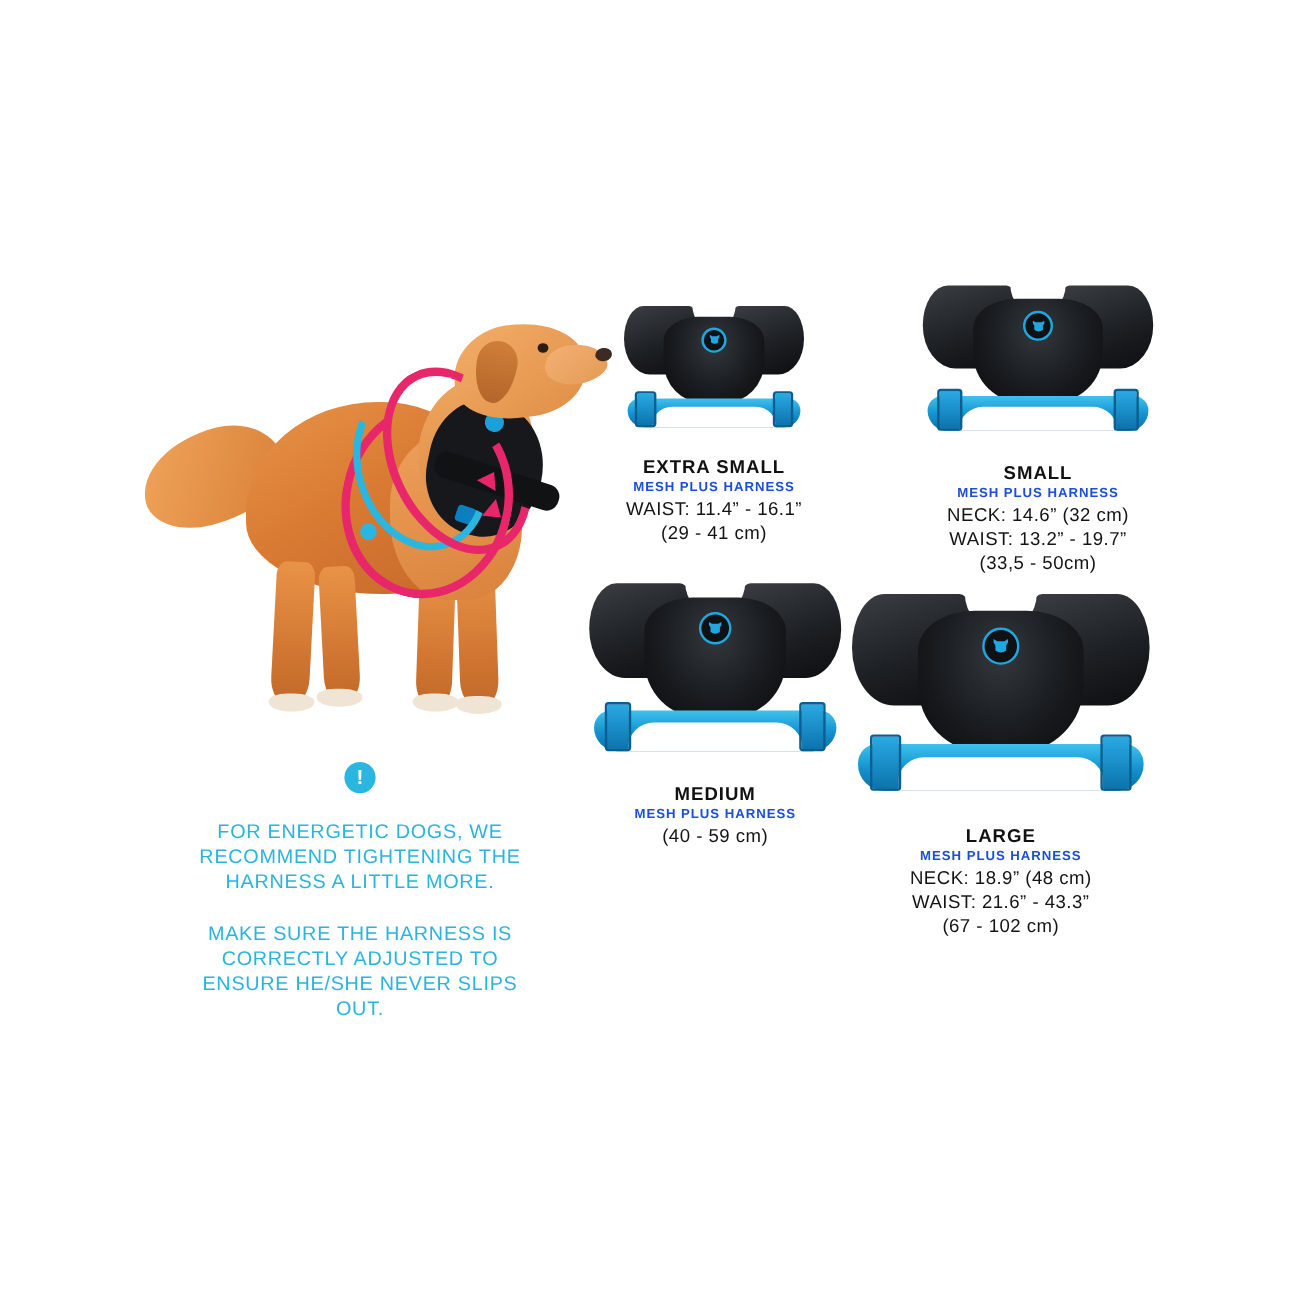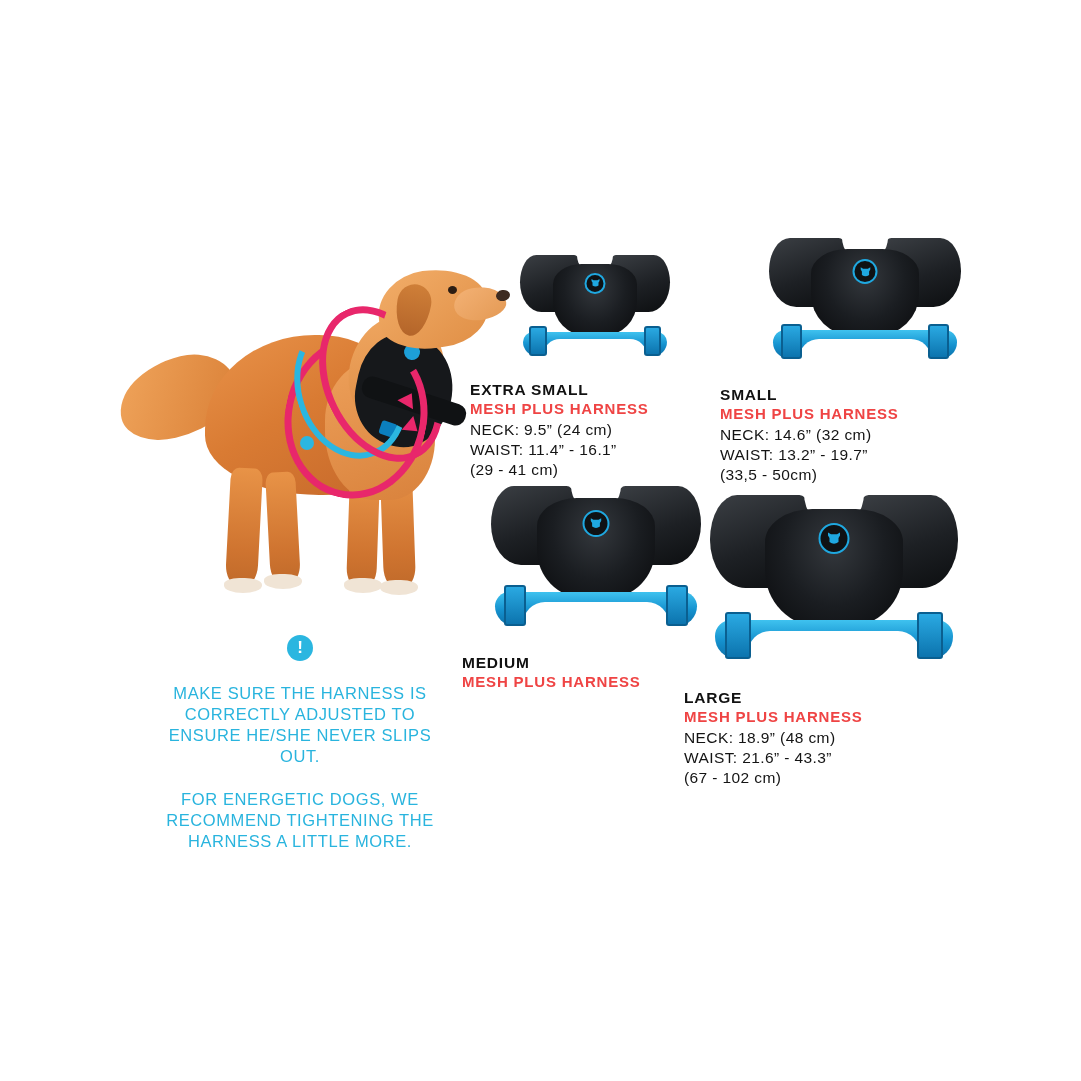--- a/index.html
+++ b/index.html
@@ -235,21 +235,21 @@
     font-size: 16.5px;
     line-height: 21px;
     letter-spacing: 0.6px;
     margin: 0 0 22px 0;
     color: #29b4de;
   }
 
   
   .product {
     position: absolute;
-    text-align: left;
+    text-align: center;
   }
   #prod-xs   { left: 470px; top: 255px; width: 250px; }
   #prod-s    { left: 720px; top: 238px; width: 290px; }
   #prod-m    { left: 462px; top: 486px; width: 268px; }
   #prod-l    { left: 684px; top: 495px; width: 300px; }
 
   .harness {
     position: relative;
     margin: 0 auto;
   }
@@ -337,24 +337,24 @@
 
   .p-title {
     margin: 16px 0 0 0;
     font-size: 15.5px;
     letter-spacing: 0.8px;
     font-weight: bold;
     color: #111111;
   }
   .p-subtitle {
     margin: 1px 0 3px 0;
-    font-size: 15px;
+    font-size: 11px;
     letter-spacing: 0.8px;
     font-weight: bold;
-    color: #ef4444;
+    color: #1d4ed8;
   }
   .p-spec {
     margin: 0;
     font-size: 15.5px;
     letter-spacing: 0.4px;
     line-height: 20px;
     color: #141414;
   }
 </style>
 </head>
@@ -388,22 +388,22 @@
     <div class="loop-waist-arrow"></div>
     <div class="loop-blue"></div>
     <div class="loop-blue-end"></div>
     <div class="loop-neck"></div>
     <div class="loop-neck-arrow"></div>
   </div>
 </div>
 
 <div id="note-block">
   <div class="note-badge">!</div>
+  <p class="note-para">FOR ENERGETIC DOGS, WE RECOMMEND TIGHTENING THE HARNESS A LITTLE MORE.</p>
   <p class="note-para">MAKE SURE THE HARNESS IS CORRECTLY ADJUSTED TO ENSURE HE/SHE NEVER SLIPS OUT.</p>
-  <p class="note-para">FOR ENERGETIC DOGS, WE RECOMMEND TIGHTENING THE HARNESS A LITTLE MORE.</p>
 </div>
 
 <div class="product" id="prod-xs">
   <div class="harness">
     <div class="h-shoulder-l"></div>
     <div class="h-shoulder-r"></div>
     <div class="h-notch"></div>
     <div class="h-chest"></div>
     <div class="h-logo">
       <svg width="10" height="10" viewBox="0 0 10 10">
@@ -411,21 +411,20 @@
         </svg>
     </div>
     <div class="h-strap">
       <div class="h-strap-inner"></div>
     </div>
     <div class="h-buckle left"></div>
     <div class="h-buckle right"></div>
   </div>
   <p class="p-title">EXTRA SMALL</p>
   <p class="p-subtitle">MESH PLUS HARNESS</p>
-  <p class="p-spec">NECK: 9.5” (24 cm)</p>
   <p class="p-spec">WAIST: 11.4” - 16.1”</p>
   <p class="p-spec">(29 - 41 cm)</p>
 </div>
 
 <div class="product" id="prod-s">
   <div class="harness">
     <div class="h-shoulder-l"></div>
     <div class="h-shoulder-r"></div>
     <div class="h-notch"></div>
     <div class="h-chest"></div>
@@ -459,20 +458,21 @@
         </svg>
     </div>
     <div class="h-strap">
       <div class="h-strap-inner"></div>
     </div>
     <div class="h-buckle left"></div>
     <div class="h-buckle right"></div>
   </div>
   <p class="p-title">MEDIUM</p>
   <p class="p-subtitle">MESH PLUS HARNESS</p>
+  <p class="p-spec">(40 - 59 cm)</p>
 </div>
 
 <div class="product" id="prod-l">
   <div class="harness">
     <div class="h-shoulder-l"></div>
     <div class="h-shoulder-r"></div>
     <div class="h-notch"></div>
     <div class="h-chest"></div>
     <div class="h-logo">
       <svg width="15" height="15" viewBox="0 0 10 10">

